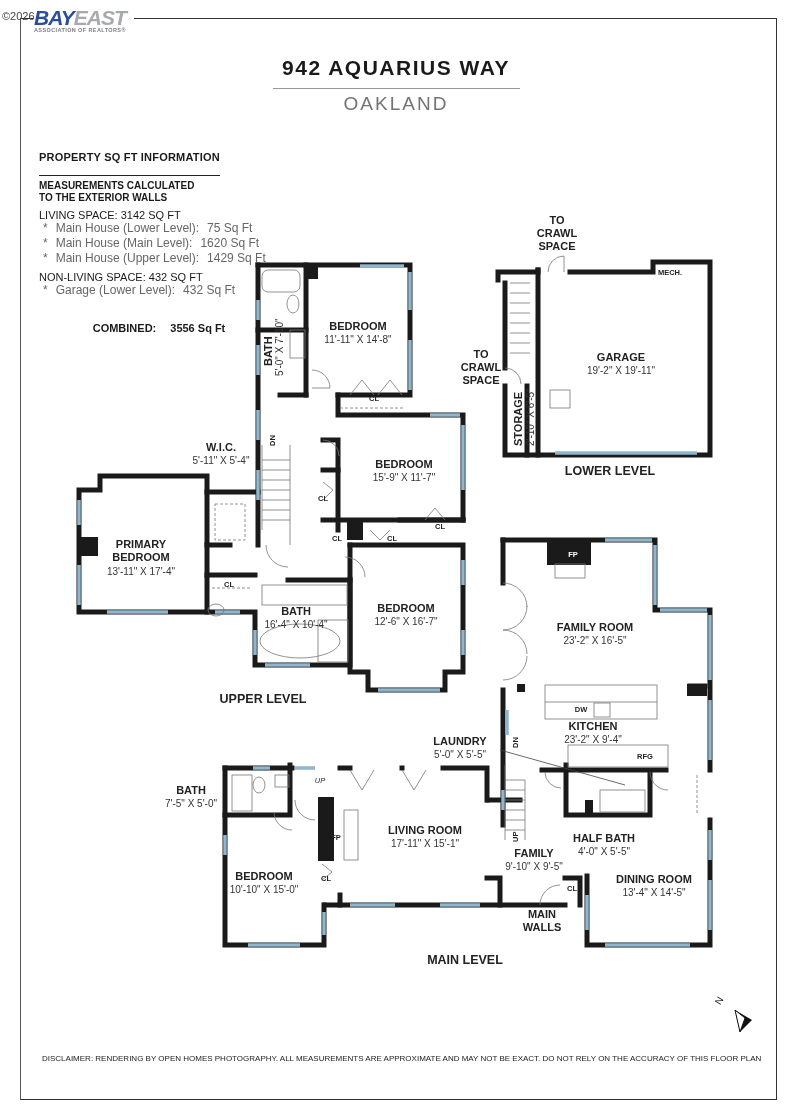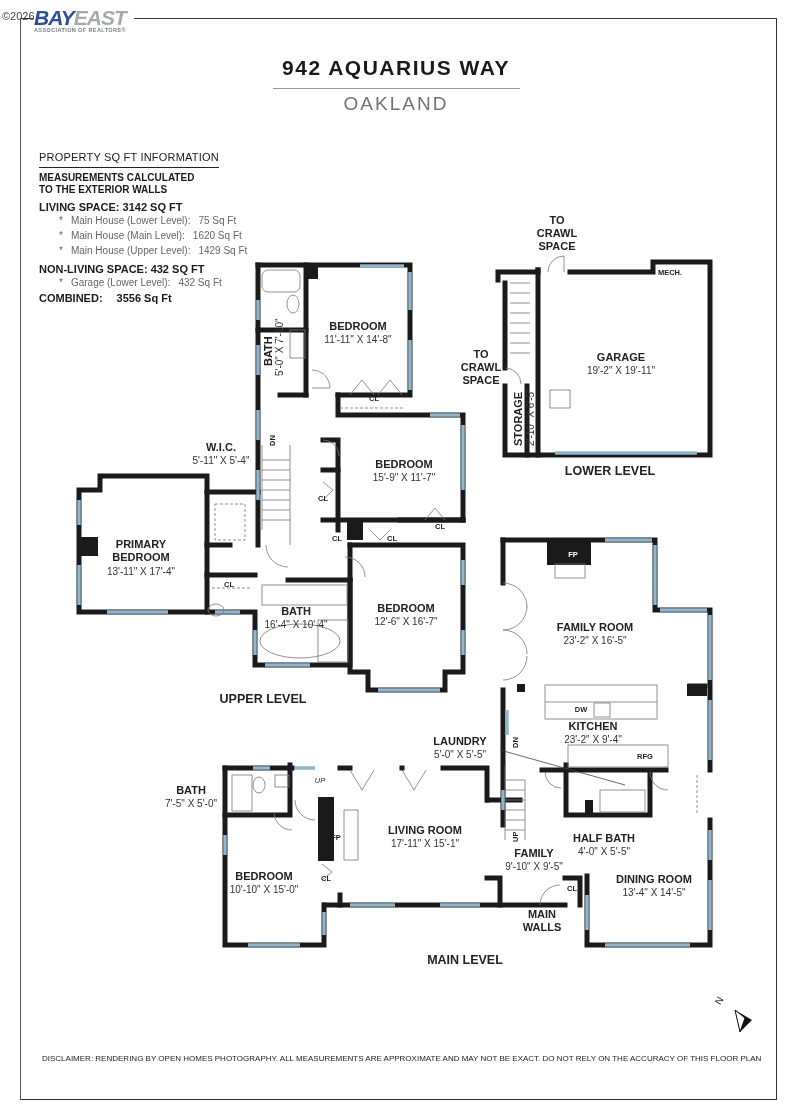--- a/index.html
+++ b/index.html
@@ -9,27 +9,27 @@
   .logo { position:absolute; left:34px; top:6px; width:100px; height:28px; background:#fff; }
   .logo-word { position:absolute; left:0; top:0; font-size:21px; font-weight:bold; letter-spacing:-1px; font-style:italic; }
   .logo-word .bay { color:#2b4d9a; }
   .logo-word .east { color:#a7a9ac; }
   .logo-sub { position:absolute; left:0; top:21px; font-size:5.5px; font-weight:bold; color:#7a7c80; letter-spacing:0.4px; white-space:nowrap; }
   .title { position:absolute; left:230px; width:332px; top:56px; text-align:center; font-size:21px; font-weight:bold; letter-spacing:1.5px; color:#1a1a1a; }
   .title-rule { position:absolute; left:273px; width:247px; top:88px; height:1px; background:#999; }
   .subtitle { position:absolute; left:230px; width:332px; top:93px; text-align:center; font-size:19px; letter-spacing:2px; color:#737373; }
 
   .info { position:absolute; left:39px; top:147px; width:240px; }
-  .info-head { font-size:11px; font-weight:normal; border-bottom:1.5px solid #222; display:inline-block; padding-bottom:4px; letter-spacing:0.2px; }
+  .info-head { font-size:11px; font-weight:bold; border-bottom:1.5px solid #222; display:inline-block; padding-bottom:12px; letter-spacing:0.2px; }
   .info-note { font-size:10px; font-weight:bold; margin-top:4px; line-height:12px; }
-  .info-sub { font-size:11px; font-weight:bold; margin-top:5px; }
-  .info-item { font-size:10px; color:#666; margin-left:20px; line-height:15px; white-space:nowrap; }
+  .info-sub { font-size:11px; font-weight:normal; margin-top:5px; }
+  .info-item { font-size:12px; color:#666; margin-left:4px; line-height:15px; white-space:nowrap; }
   .info-item .b { margin-right:8px; }
   .info-item .v { margin-left:8px; }
-  .info-combined { font-size:11px; font-weight:bold; margin-top:2px; }
+  .info-combined { font-size:11px; font-weight:bold; margin-top:24px;text-align:center; }
   .info-combined .v { margin-left:14px; }
 
   svg.plan { position:absolute; left:0; top:0; }
   .lbl { position:absolute; text-align:center; font-size:11px; font-weight:bold; line-height:13px; color:#222; white-space:nowrap; transform:translateX(-50%); }
   .dim { position:absolute; text-align:center; font-size:10px; line-height:12px; color:#333; white-space:nowrap; transform:translateX(-50%); }
   .tiny { position:absolute; font-size:7.5px; font-weight:bold; color:#222; transform:translateX(-50%); }
   .level { position:absolute; font-size:12.5px; font-weight:bold; color:#222; transform:translateX(-50%); white-space:nowrap; }
   .vert { position:absolute; transform-origin:left top; transform:rotate(-90deg); white-space:nowrap; }
 
   .footer { position:absolute; left:42px; top:1052px; width:720px; font-size:8px; color:#222; line-height:14.5px; }

